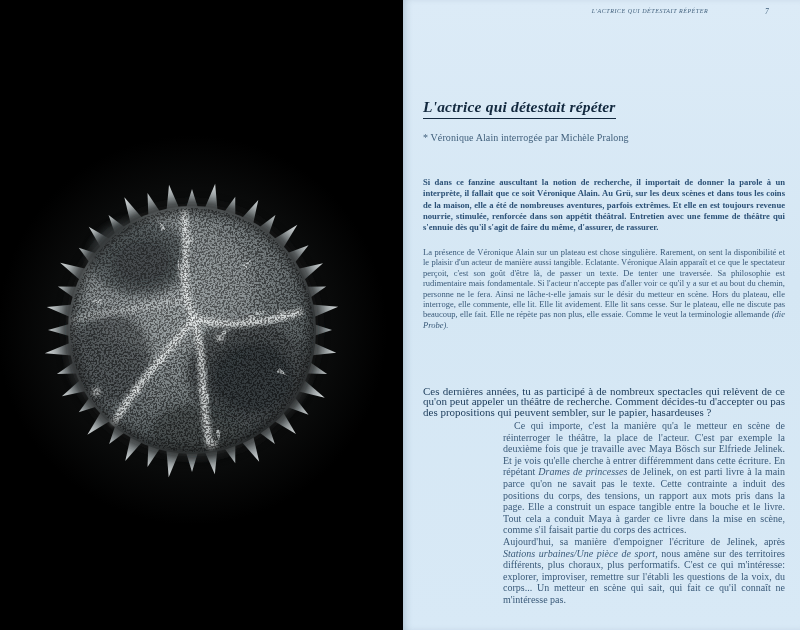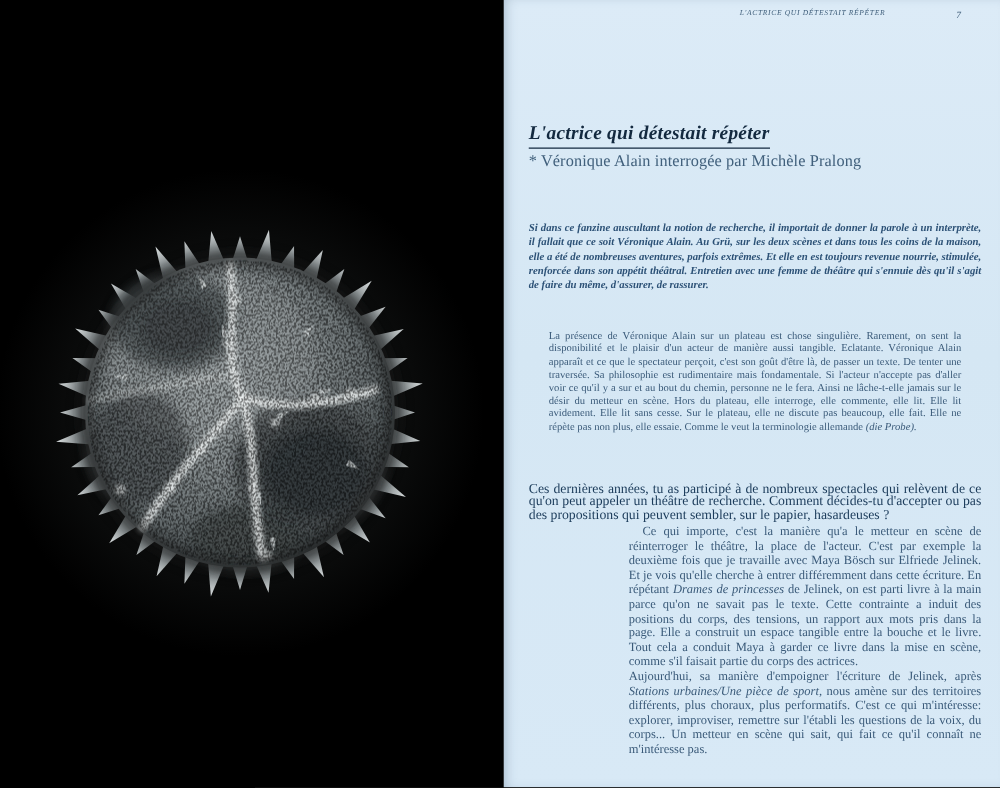--- a/index.html
+++ b/index.html
@@ -12,26 +12,26 @@
   .right-page{position:absolute;left:403px;top:0;width:397px;height:630px;
               background:linear-gradient(180deg,#dcebf7 0%,#d5e7f4 45%,#d8e9f6 100%);
               box-shadow:inset 5px 0 10px -5px rgba(40,70,100,.35);}
   .running-title{position:absolute;top:8px;left:247px;transform:translateX(-50%);
                  font-size:6px;font-style:italic;letter-spacing:.55px;white-space:nowrap;
                  color:#41607c;}
   .page-number{position:absolute;top:7px;left:362px;font-size:7.5px;font-style:italic;color:#41607c;}
   .article-title{position:absolute;top:99px;left:20px;margin:0;
                  font-size:15.5px;font-style:italic;font-weight:600;letter-spacing:.2px;
                  color:#13293f;border-bottom:1.2px solid #13293f;padding-bottom:3px;line-height:1;}
-  .credit{position:absolute;top:121px;left:20px;font-size:13px;color:#41607c;letter-spacing:.1px;}
+  .credit{position:absolute;top:132px;left:20px;font-size:10px;color:#41607c;letter-spacing:.1px;}
   .intro{position:absolute;top:177px;left:20px;width:362px;margin:0;
-         font-size:8.6px;line-height:11.3px;font-weight:bold;font-style:italic;
+         font-size:8.6px;line-height:11.3px;font-weight:bold;
          text-align:justify;color:#2c5176;}
   .body-block{position:absolute;top:247px;left:20px;width:362px;}
-  .body-p{margin:16px;font-size:8.5px;line-height:10.4px;text-align:justify;color:#3a5a79;}
+  .body-p{margin:0;font-size:8.5px;line-height:10.4px;text-align:justify;color:#3a5a79;}
   .question{position:absolute;top:386px;left:20px;width:362px;margin:0;
             font-size:11px;line-height:10.4px;font-weight:normal;text-align:justify;color:#1b3b5a;}
   .answers{position:absolute;top:420px;left:100px;width:282px;}
   .answer{margin:0;font-size:10px;line-height:11.6px;text-align:justify;color:#3a5a79;}
   .answer.first{text-indent:11px;}
 </style>
 </head>
 <body>
 
 <div class="spread">

